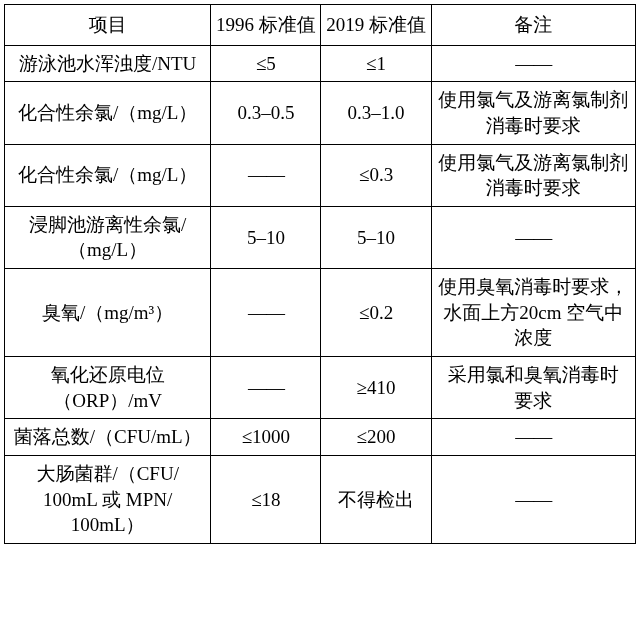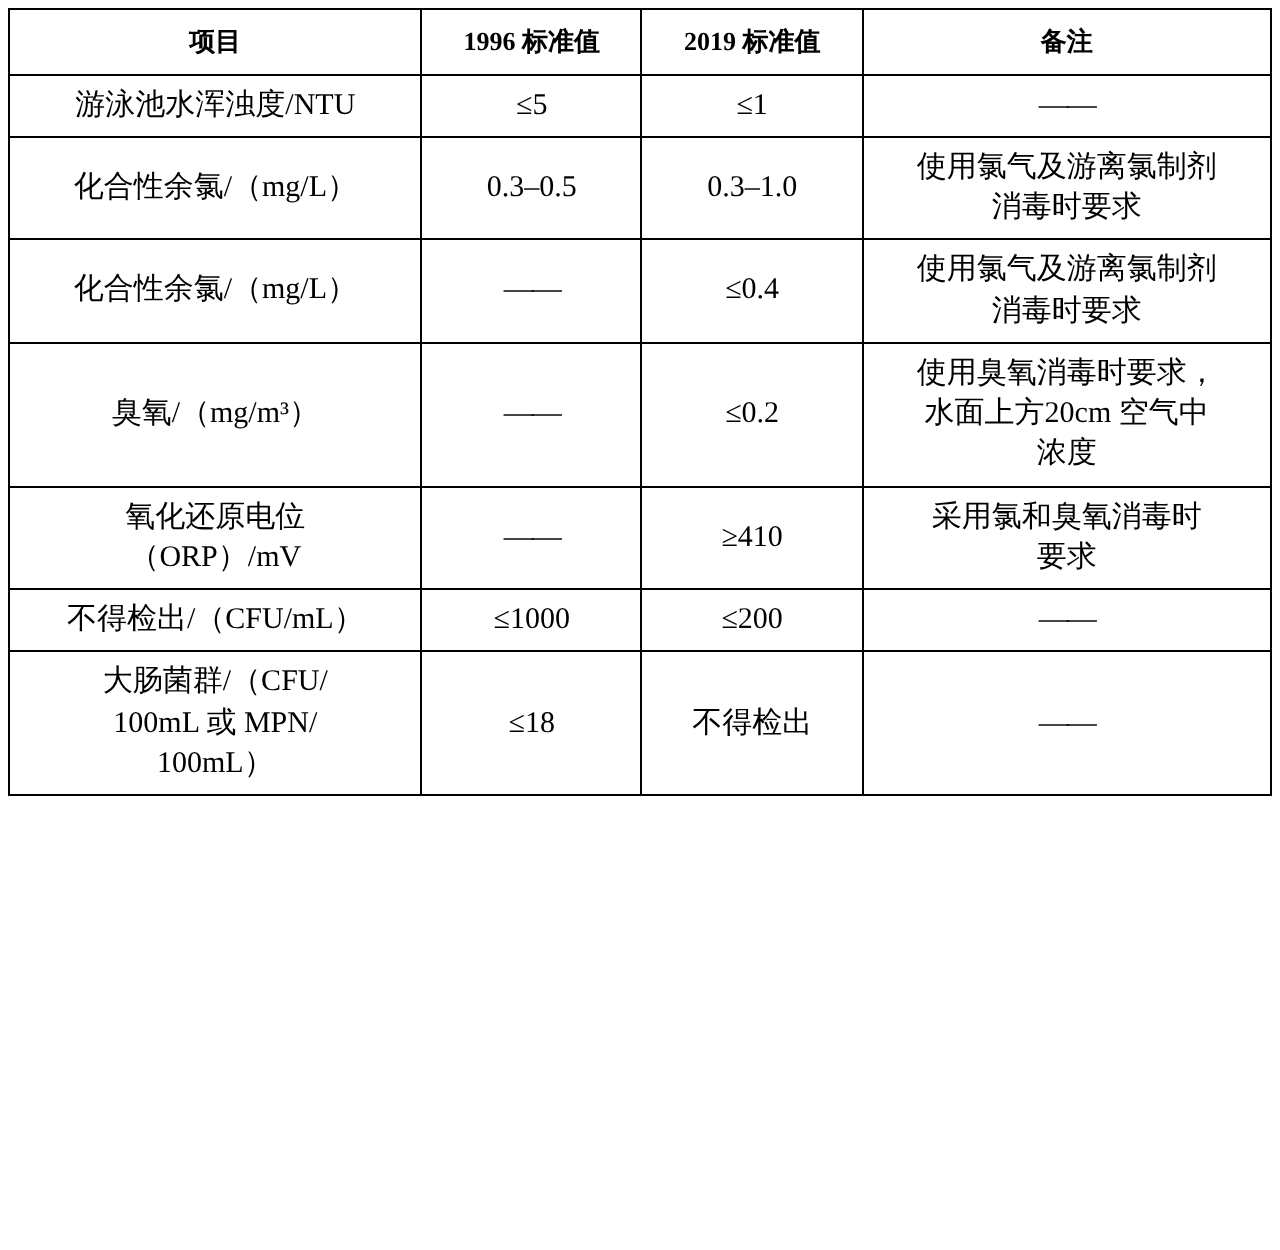--- a/index.html
+++ b/index.html
@@ -19,28 +19,27 @@
     width: 632px;
     margin: 4px 4px 0 4px;
     table-layout: fixed;
   }
   #standards-table td,
   #standards-table th {
     border: 1px solid #000000;
     text-align: center;
     vertical-align: middle;
     font-weight: normal;
-    font-size: 15px;
+    font-size: 19px;
     line-height: 1.35;
     padding: 5px 3px;
   }
   #standards-table thead th {
-    font-size: 13px;
+    font-size: 19px;
     padding: 7px 3px;
-    font-weight: bold;
   }
   .col-item { width: 206px; }
   .col-1996 { width: 110px; }
   .col-2019 { width: 110px; }
   .col-note { width: 204px; }
   .cell-lines span { display: block; }
   .dash {
     letter-spacing: -1px;
   }
 </style>
@@ -93,25 +92,40 @@
         </td>
       </tr>
       <tr>
         <td class="cell-lines">
           <span>化合性余氯/（mg/L）</span>
         </td>
         <td class="cell-lines">
           <span class="dash">——</span>
         </td>
         <td class="cell-lines">
-          <span>≤0.4</span>
+          <span>≤0.3</span>
         </td>
         <td class="cell-lines">
           <span>使用氯气及游离氯制剂</span>
           <span>消毒时要求</span>
+        </td>
+      </tr>
+      <tr>
+        <td class="cell-lines">
+          <span>浸脚池游离性余氯/</span>
+          <span>（mg/L）</span>
+        </td>
+        <td class="cell-lines">
+          <span>5–10</span>
+        </td>
+        <td class="cell-lines">
+          <span>5–10</span>
+        </td>
+        <td class="cell-lines">
+          <span class="dash">——</span>
         </td>
       </tr>
       <tr>
         <td class="cell-lines">
           <span>臭氧/（mg/m³）</span>
         </td>
         <td class="cell-lines">
           <span class="dash">——</span>
         </td>
         <td class="cell-lines">
@@ -134,21 +148,21 @@
         <td class="cell-lines">
           <span>≥410</span>
         </td>
         <td class="cell-lines">
           <span>采用氯和臭氧消毒时</span>
           <span>要求</span>
         </td>
       </tr>
       <tr>
         <td class="cell-lines">
-          <span>不得检出/（CFU/mL）</span>
+          <span>菌落总数/（CFU/mL）</span>
         </td>
         <td class="cell-lines">
           <span>≤1000</span>
         </td>
         <td class="cell-lines">
           <span>≤200</span>
         </td>
         <td class="cell-lines">
           <span class="dash">——</span>
         </td>

